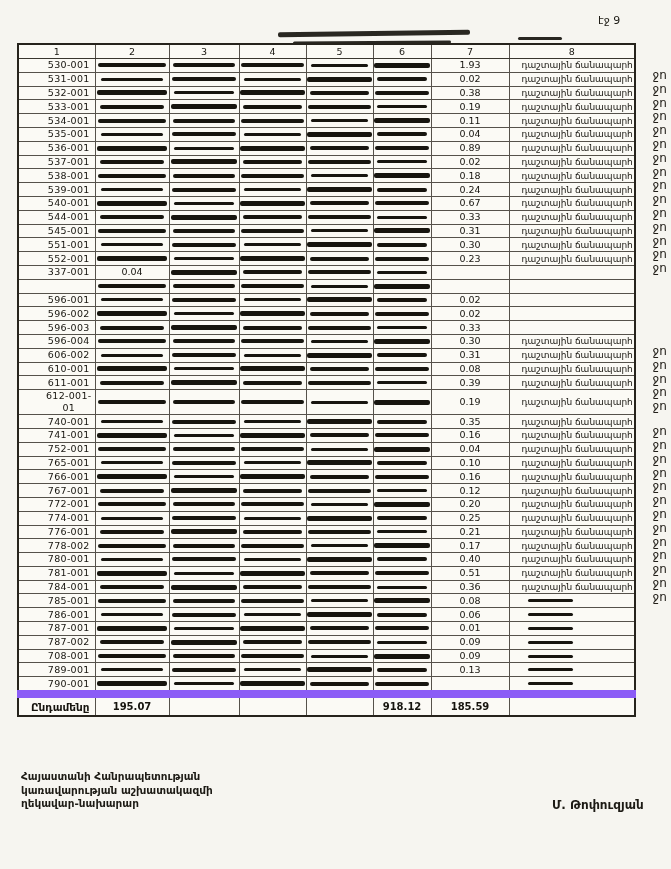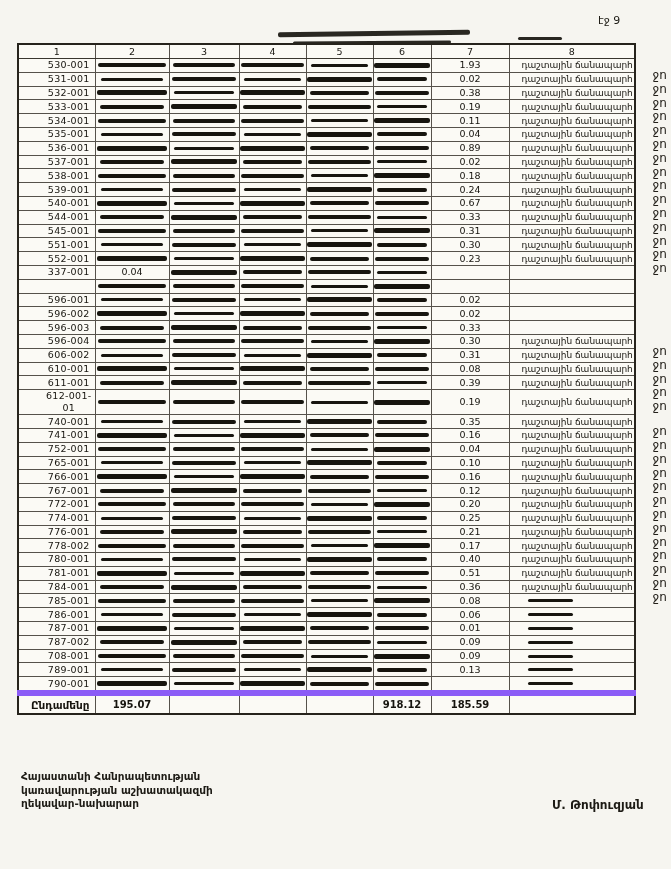--- a/index.html
+++ b/index.html
@@ -43,21 +43,21 @@
   }
   .suffix{position:absolute;left:127px;top:10px;font-size:12px;color:#23201a;margin-left:16px;}
   .streak{height:4px;background:#17150f;border-radius:2px;margin:0 auto;}
   .streak.v0{width:94%;height:4px;}
   .streak.v1{width:86%;height:3px;}
   .streak.v2{width:97%;height:5px;}
   .streak.v3{width:89%;height:4px;}
   .streak.s8{margin:0 0 0 6%;width:40%;height:3px;}
 
   tfoot td{
-    border-top:6px solid #8b5cf6;border-bottom:2px solid #26231c;
+    border-top:8px solid #8b5cf6;border-bottom:2px solid #26231c;
     font-weight:bold;font-size:10px;height:17px;
   }
   tfoot td.t-label{text-align:left;padding-left:12px;font-size:10.5px;}
 
   .org{
     position:absolute;left:21px;top:770px;
     font-size:10.5px;line-height:13.5px;font-weight:bold;color:#1d1b15;
   }
   .signature{
     position:absolute;left:552px;top:798px;

